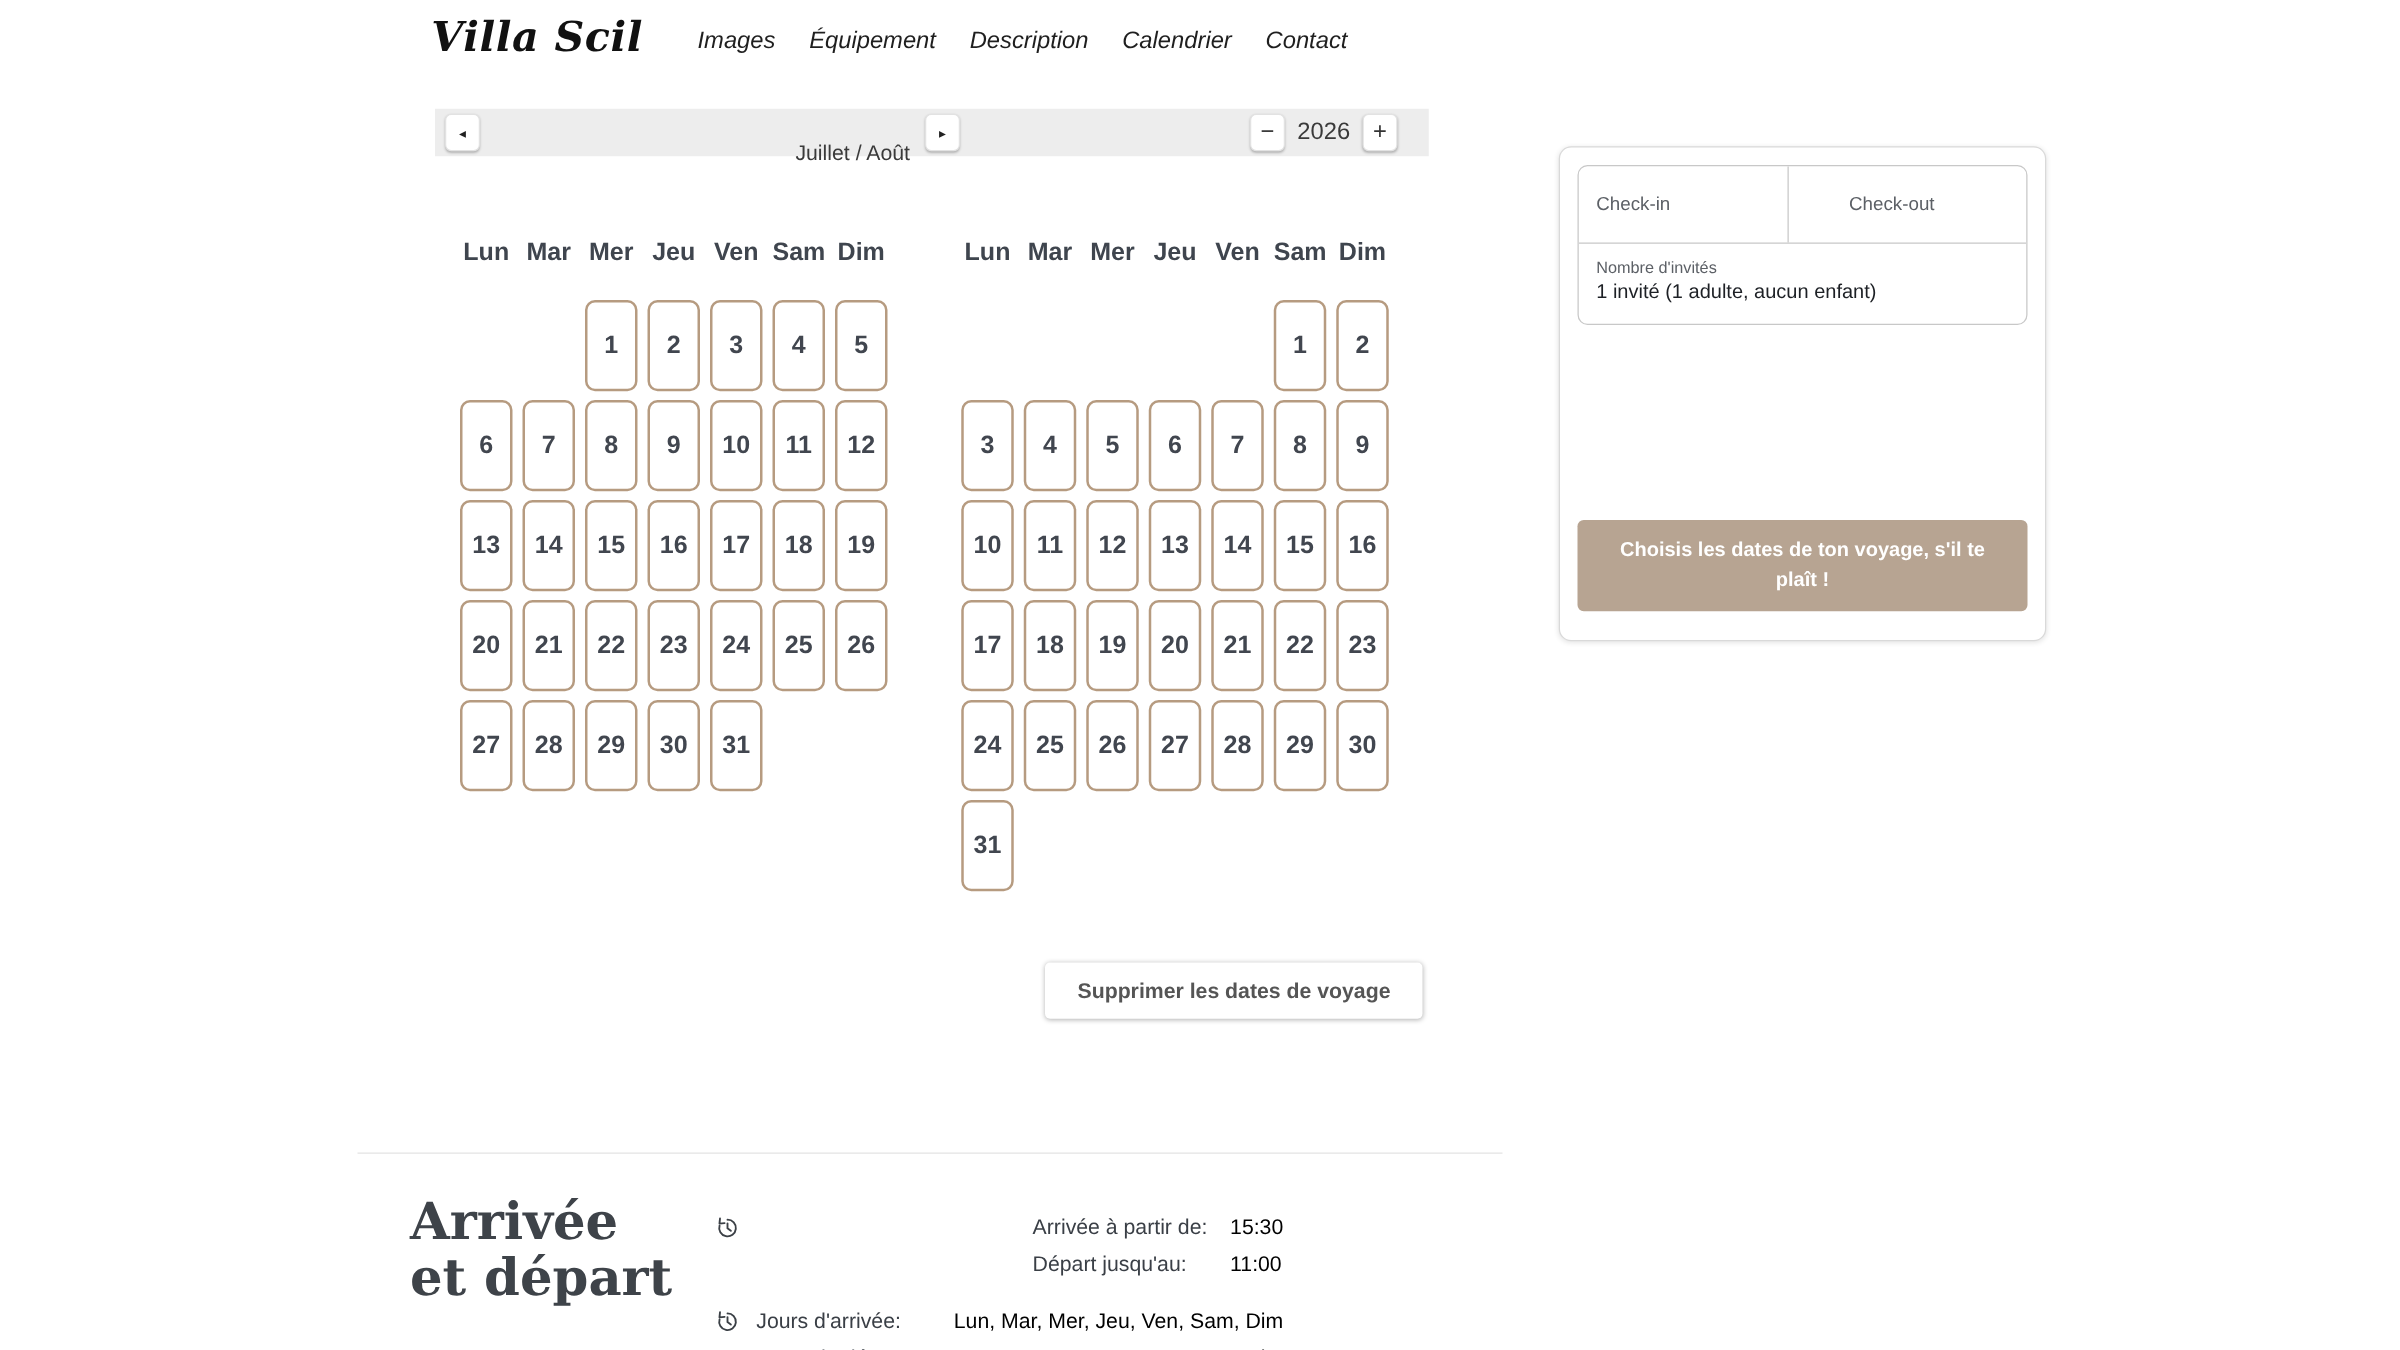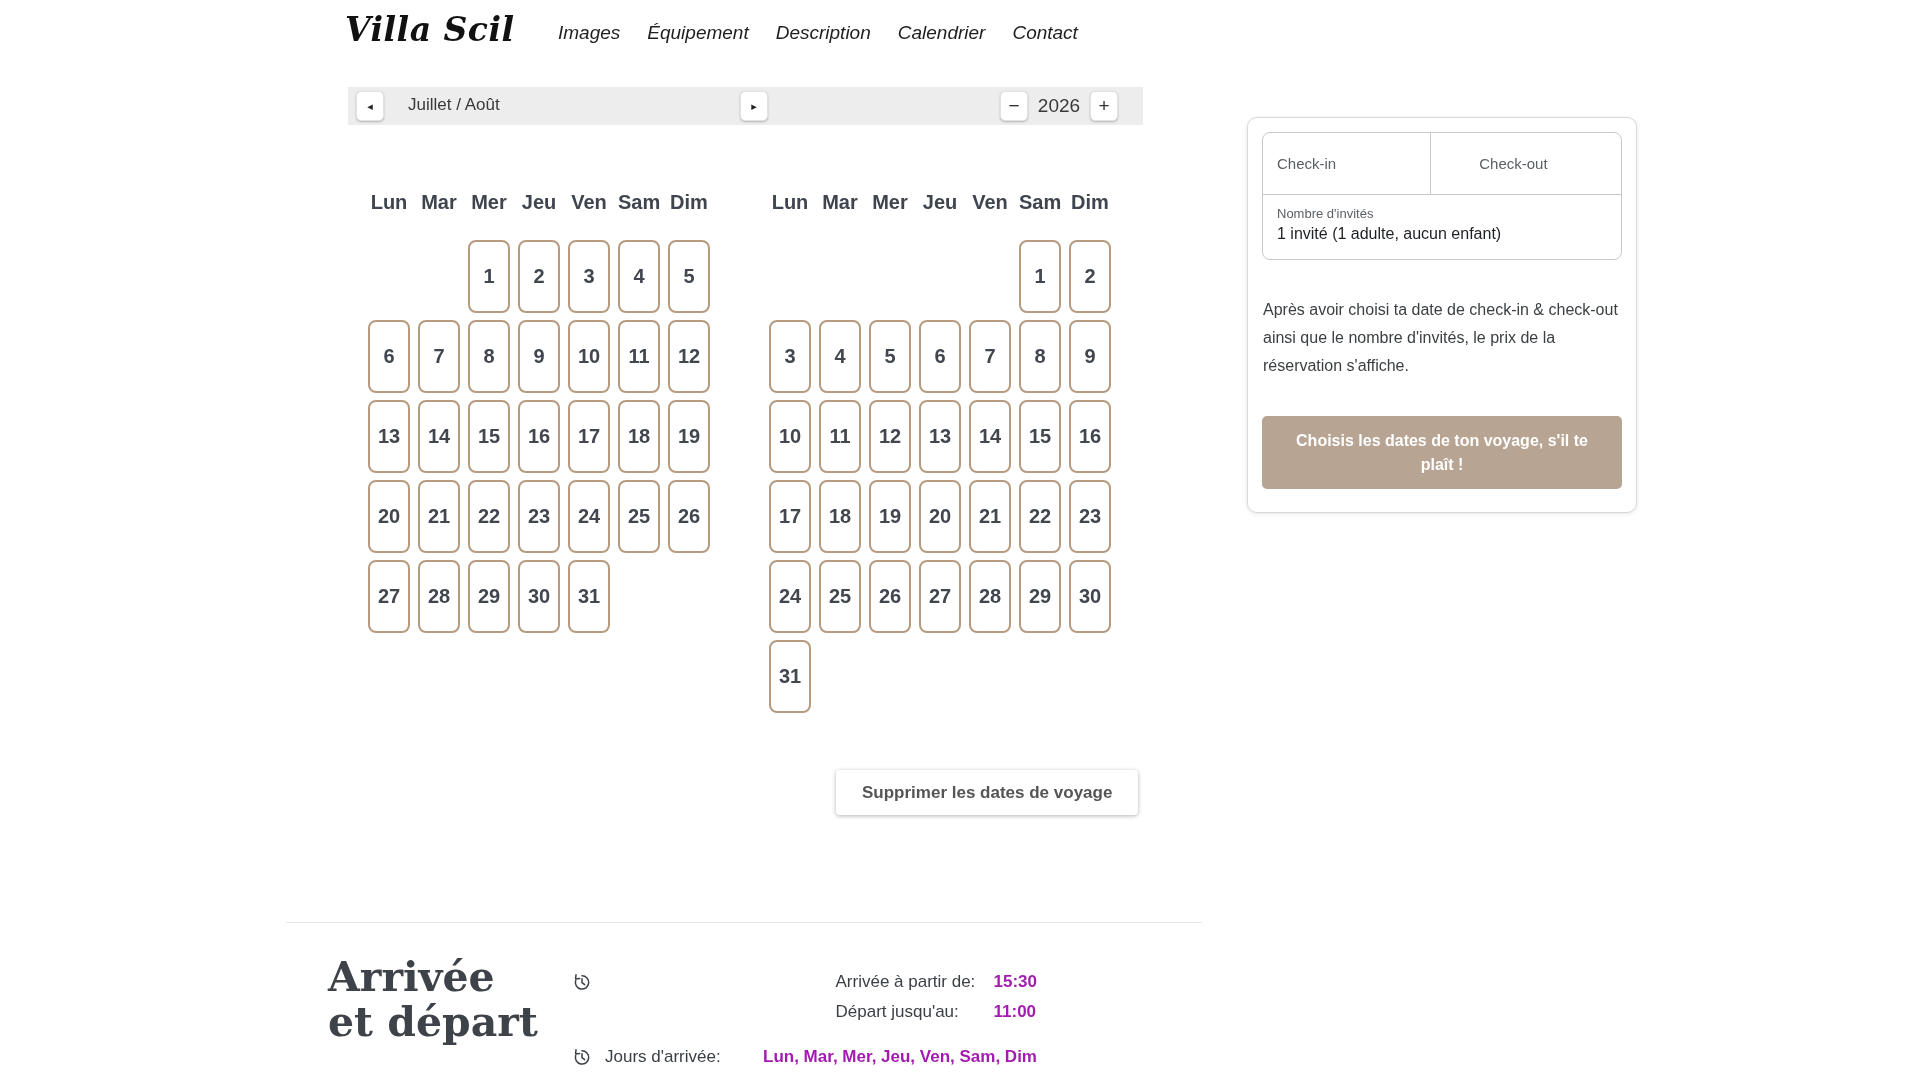--- a/index.html
+++ b/index.html
@@ -20,22 +20,22 @@
   
   .toolbar { position:absolute; left:348px; top:87px; width:795px; height:38px;
              background:#ededed; display:flex; align-items:center; }
   .tb-btn { background:#fff; border:1px solid #e2e2e2; border-radius:5px;
             box-shadow:0 1px 2px rgba(0,0,0,.25); cursor:pointer;
             display:flex; align-items:center; justify-content:center;
             font-family:"Liberation Sans", sans-serif; color:#222; }
   .tb-btn.arrow { width:28px; height:30px; font-size:11px; }
   .tb-btn.prev { position:absolute; left:8px; top:4px; }
   .tb-btn.next { position:absolute; left:392px; top:4px; }
-  .month-label { position:absolute; left:60px; width:320px; text-align:left;
-                 font-size:17px; color:#3a3a3a; top:8px; }
+  .month-label { position:absolute; left:60px; width:320px; text-align:right;
+                 font-size:17px; color:#3a3a3a; top:26px; }
   .year-group { position:absolute; right:25px; top:4px; display:flex;
                 align-items:center; gap:9px; }
   .tb-btn.step { width:28px; height:30px; font-size:19px; color:#333; }
   .year { font-size:19px; color:#3a3a3a; min-width:44px; text-align:center; }
 
   
   .dow-row { position:absolute; top:191px; display:grid;
              grid-template-columns:repeat(7,42px); column-gap:8px; }
   .dow { text-align:center; font-weight:700; font-size:20px; color:#3f454e; }
   .cal-grid { position:absolute; top:240px; display:grid;
@@ -78,21 +78,21 @@
   .divider { position:absolute; left:286px; top:922px; width:916px; height:1px;
              background:#e4e4e4; border:none; }
   .section-title { position:absolute; left:328px; top:955px; width:215px;
                    font-family:"DejaVu Serif", serif; font-weight:700;
                    font-size:41px; line-height:45px; color:#3e4349; }
   .info-rows { position:absolute; left:572px; top:967px; }
   .info-group { display:flex; align-items:flex-start; margin-bottom:15px;justify-content:space-between; }
   .clock-icon { width:20px; height:20px; margin:5px 13px 0 0; flex:0 0 20px; }
   .irow { display:flex; line-height:30px; }
   .lbl { width:158px; font-size:17px; color:#3a3f46; }
-  .val { font-size:17px; font-weight:700; color:#a21caf; }
+  .val { font-size:17px; font-weight:400; color:#000000; }
 </style>
 </head>
 <body>
 
 <div class="page">
 
   <header>
     <div class="logo">Villa Scil</div>
     <nav>
       <a class="nav-link">Images</a>
@@ -218,21 +218,20 @@
         </div>
         <div class="field checkout">
           <span class="placeholder">Check-out</span>
         </div>
       </div>
       <div class="guests">
         <div class="guests-label">Nombre d'invités</div>
         <div class="guests-value">1 invité (1 adulte, aucun enfant)</div>
       </div>
     </div>
-    <p class="info">Après avoir choisi ta date de check-in &amp; check-out ainsi que le nombre d'invités, le prix de la réservation s'affiche.</p>
     <button class="choose-btn">Choisis les dates de ton voyage, s'il te plaît !</button>
   </aside>
 
   <hr class="divider">
 
   <section>
     <h2 class="section-title">Arrivée et départ</h2>
 
     <div class="info-rows">
       <div class="info-group">

